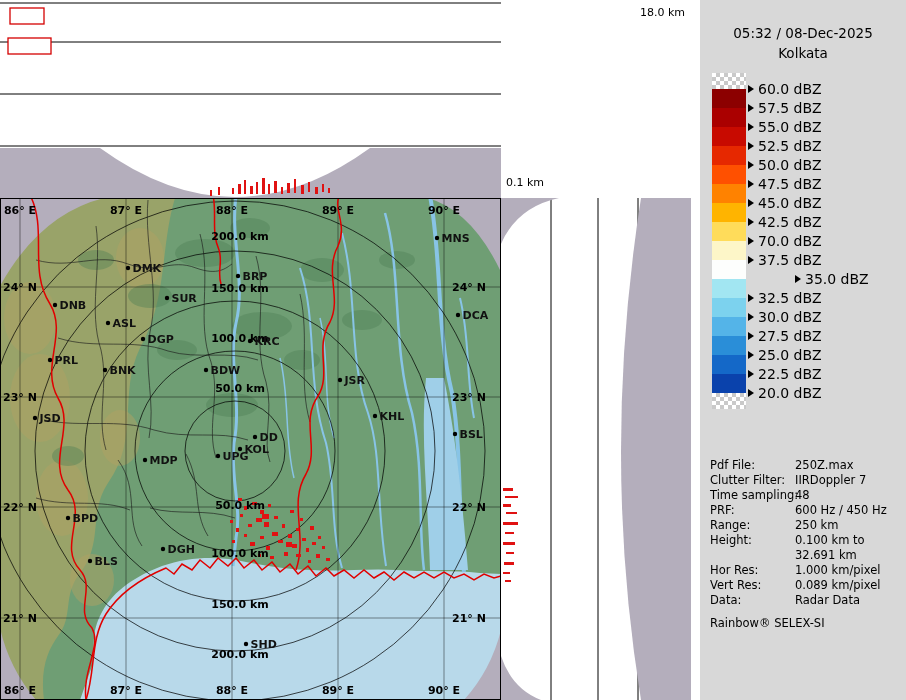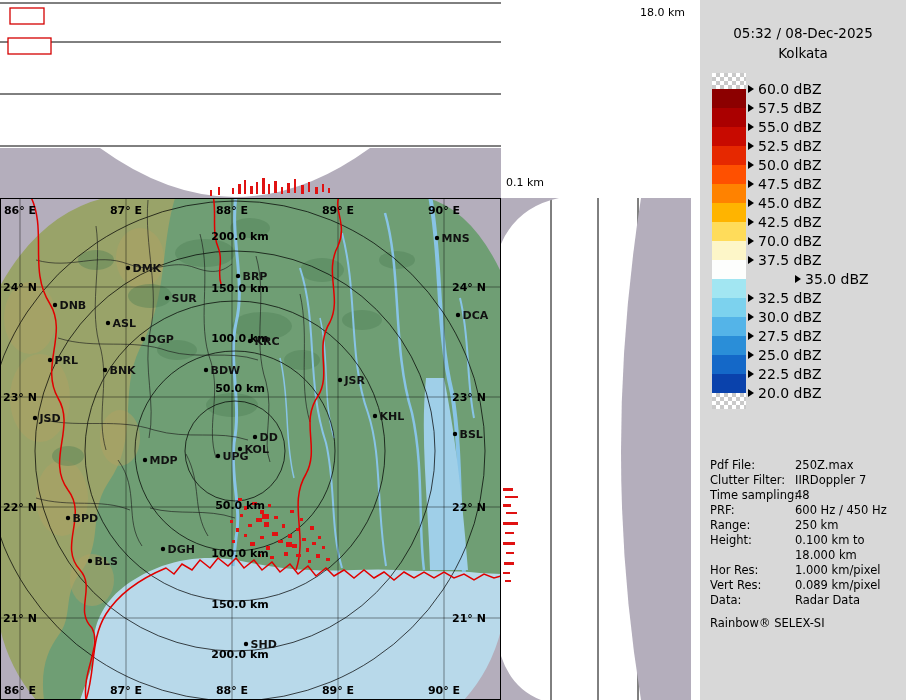--- a/index.html
+++ b/index.html
@@ -414,21 +414,21 @@
         </div>
       </div>
 
     <div id="info-rows">
         <div class="info-row"><span class="info-label">Pdf File:</span><span class="info-value">250Z.max</span></div>
         <div class="info-row"><span class="info-label">Clutter Filter:</span><span class="info-value">IIRDoppler 7</span></div>
         <div class="info-row"><span class="info-label">Time sampling:</span><span class="info-value">48</span></div>
         <div class="info-row"><span class="info-label">PRF:</span><span class="info-value">600 Hz / 450 Hz</span></div>
         <div class="info-row"><span class="info-label">Range:</span><span class="info-value">250 km</span></div>
         <div class="info-row"><span class="info-label">Height:</span><span class="info-value">0.100 km to</span></div>
-        <div class="info-row"><span class="info-label"></span><span class="info-value">18.000 km</span></div>
+        <div class="info-row"><span class="info-label"></span><span class="info-value">32.691 km</span></div>
         <div class="info-row"><span class="info-label">Hor Res:</span><span class="info-value">1.000 km/pixel</span></div>
         <div class="info-row"><span class="info-label">Vert Res:</span><span class="info-value">0.089 km/pixel</span></div>
         <div class="info-row"><span class="info-label">Data:</span><span class="info-value">Radar Data</span></div>
       </div>
     <div id="brand">Rainbow® SELEX-SI</div>
   </div>
 
 </div>
 
 </body></html>

